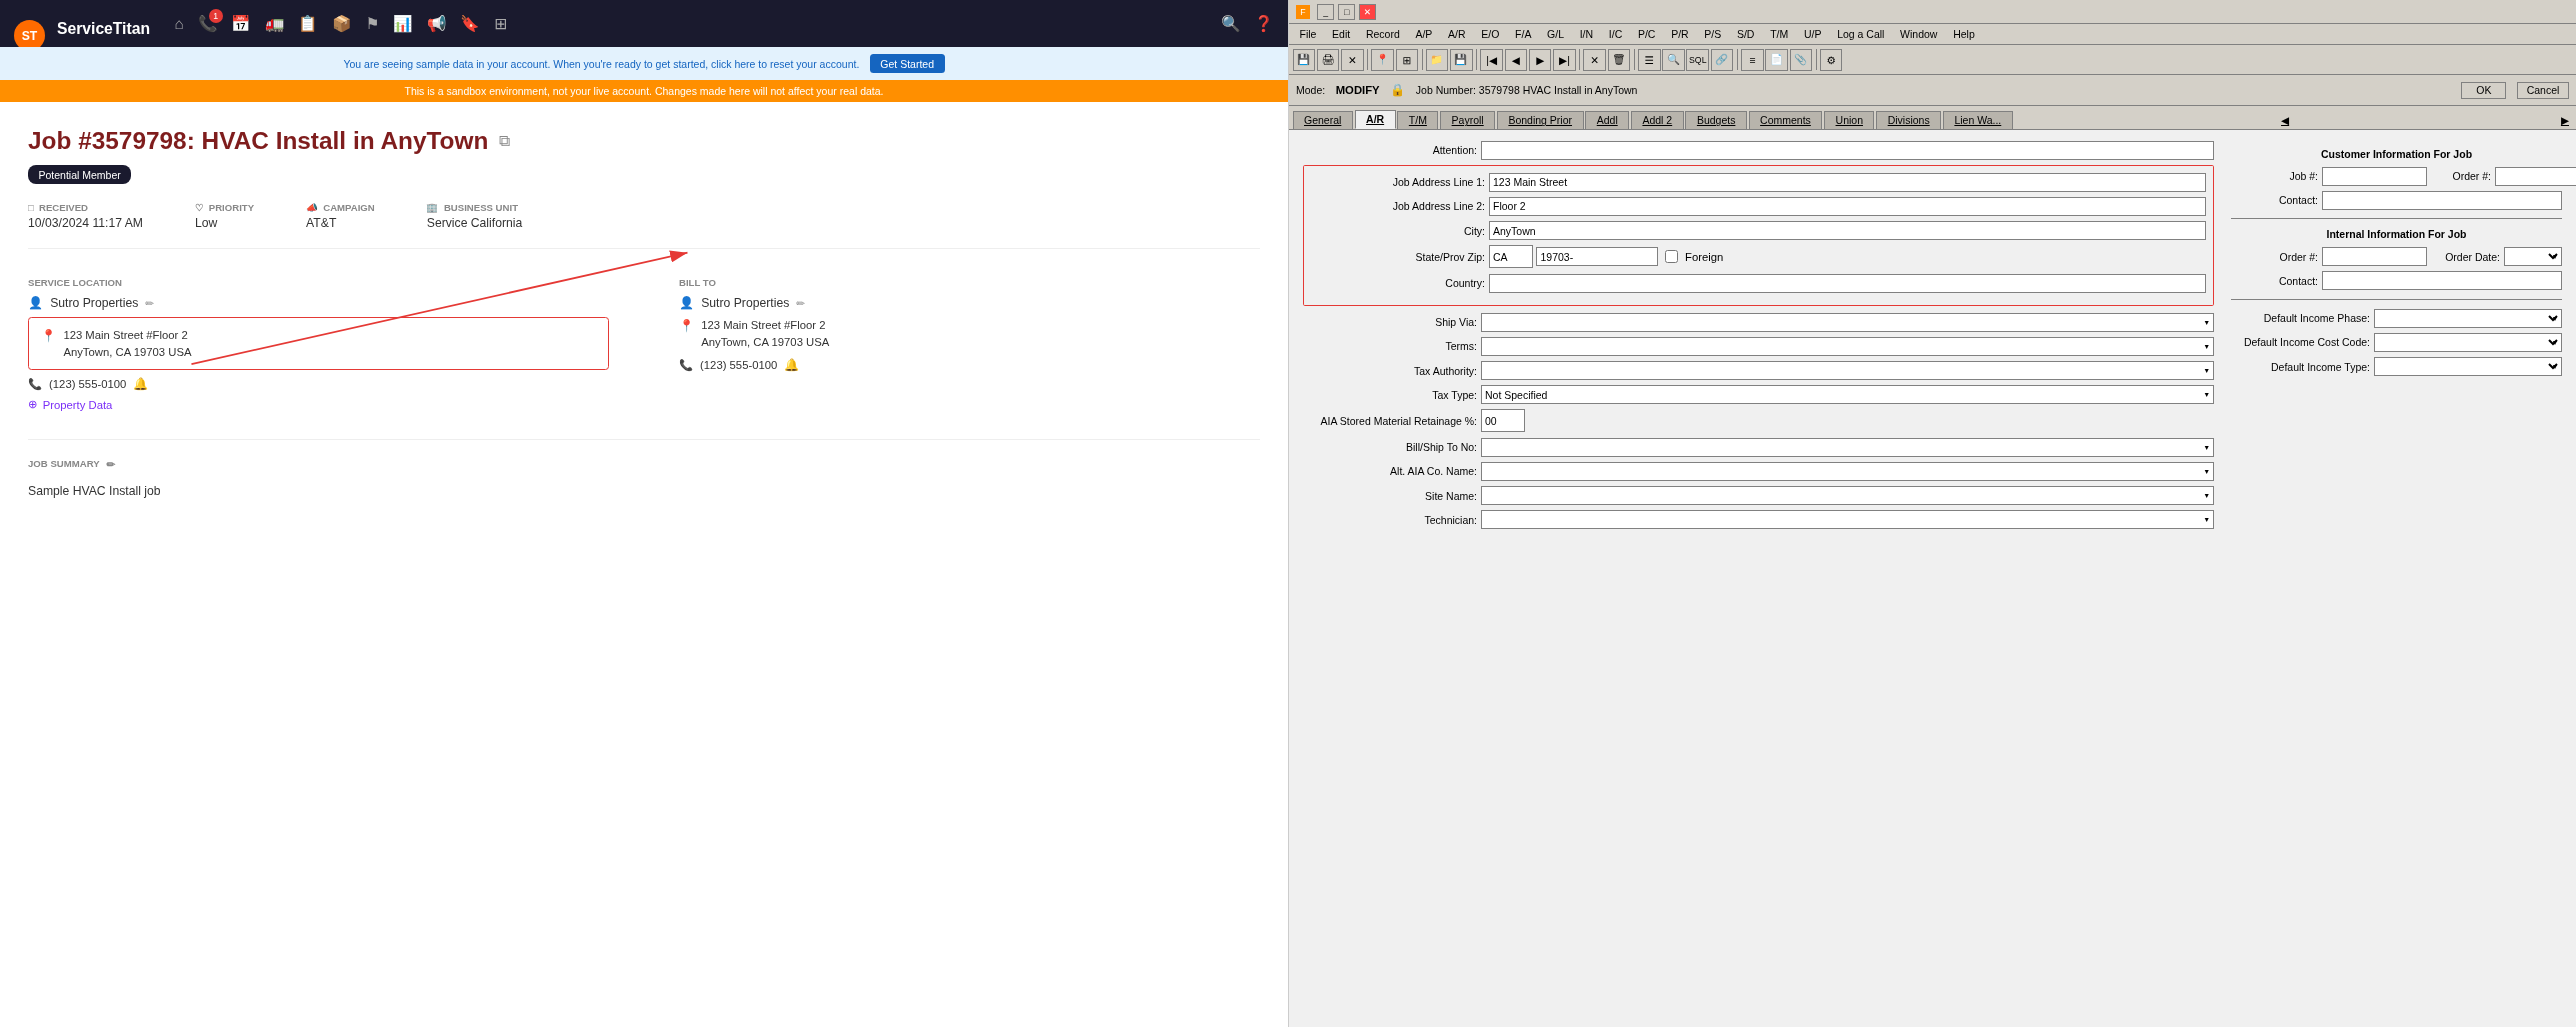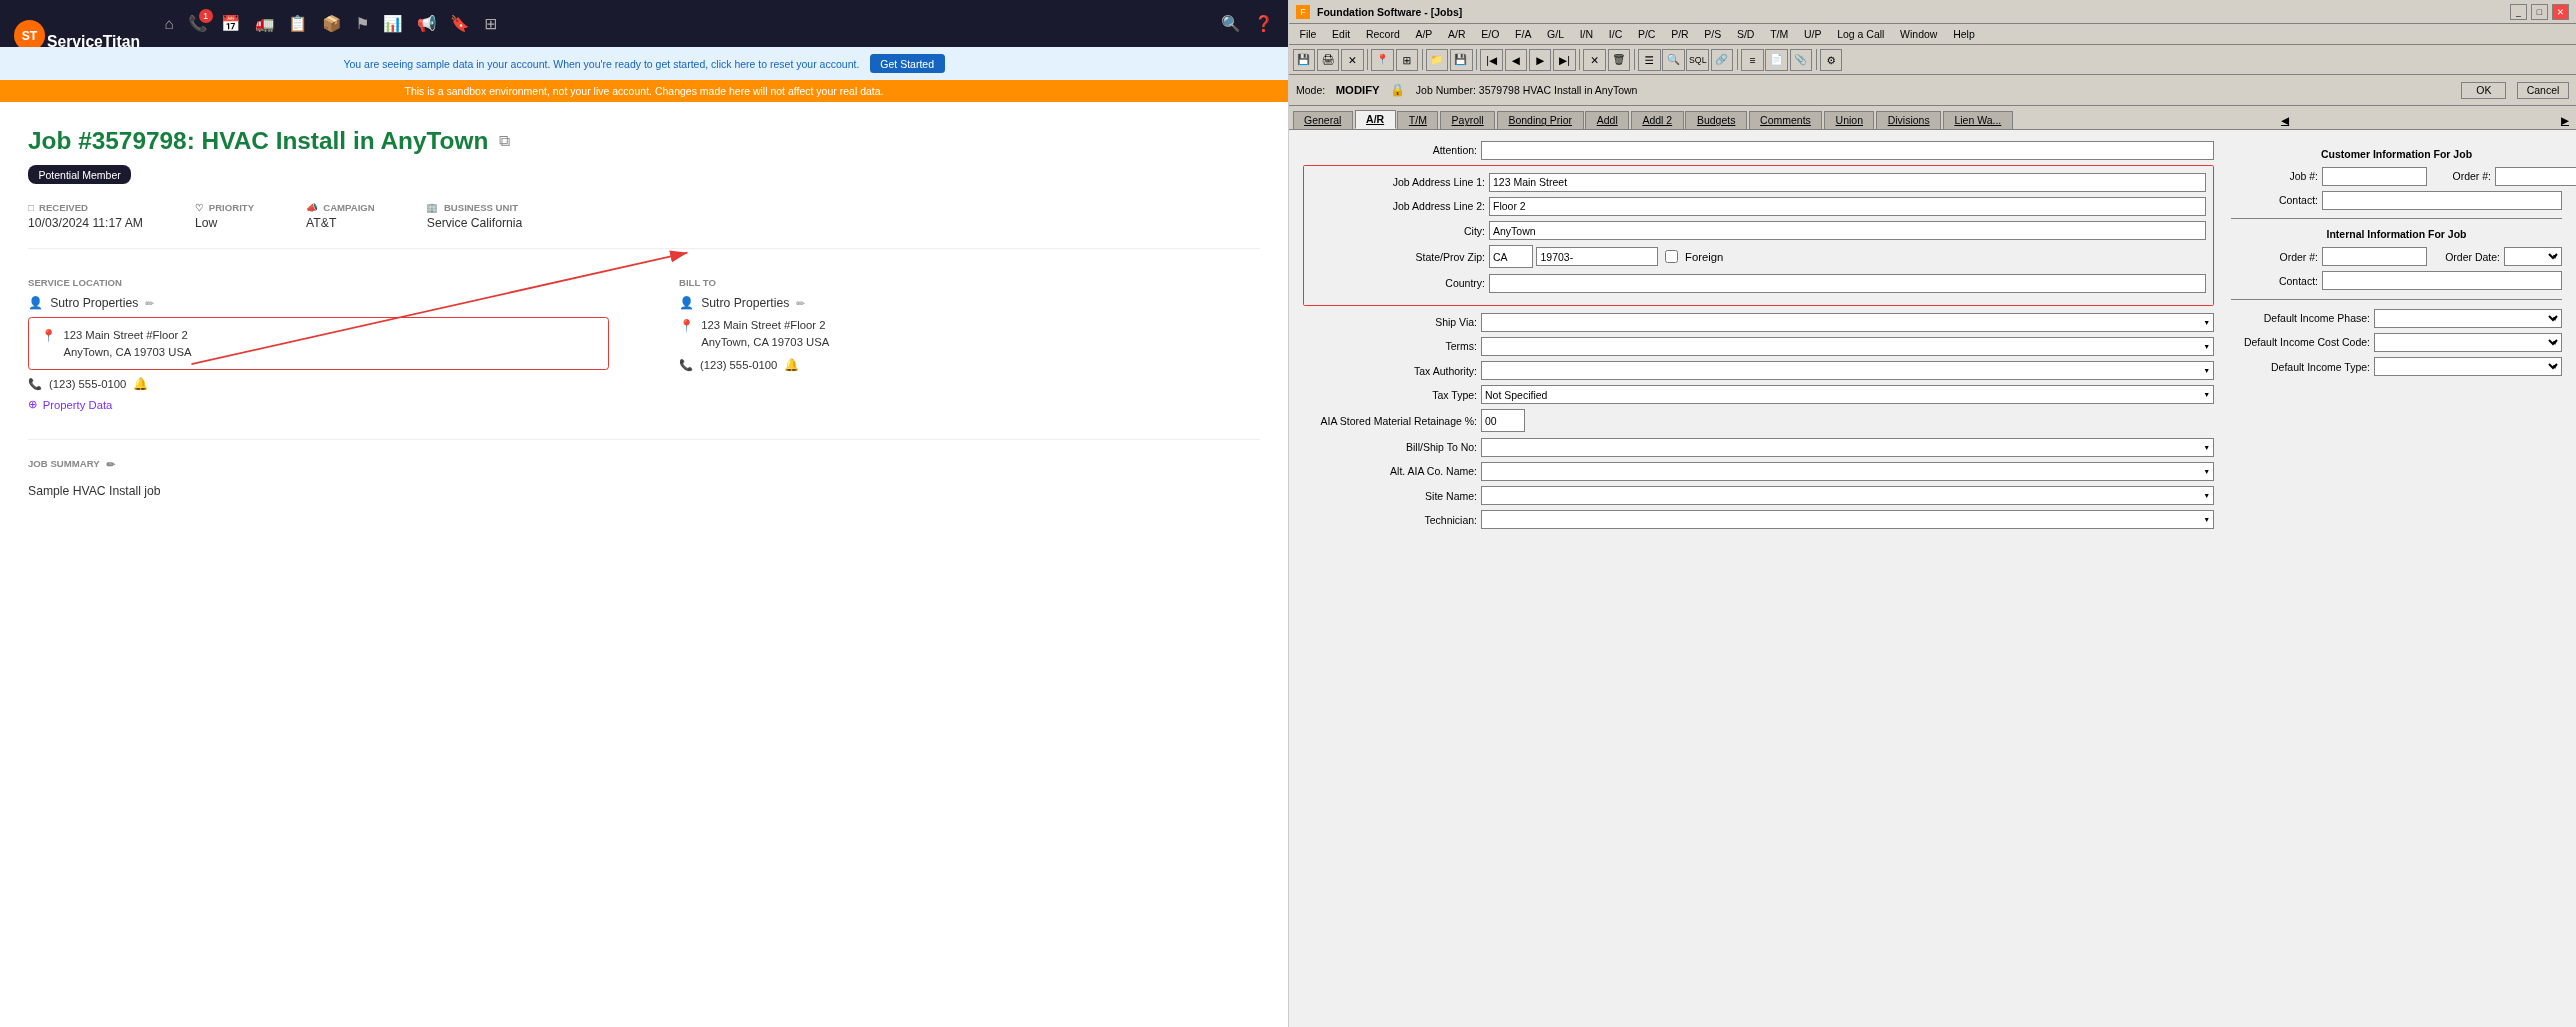--- a/index.html
+++ b/index.html
@@ -18,22 +18,22 @@
     .st-topbar {
       background: #1a1a2e;
       height: 47px;
       display: flex;
       align-items: center;
       padding: 0 14px;
       gap: 15.7px;
     }
     .st-logo {
       display: flex;
-      align-items: flex-end;
-      gap: 2px;
+      align-items: flex-start;
+      gap: 12px;
       color: #fff;
       font-size: 15.7px;
       font-weight: bold;
       margin-top: 24px;
     }
     .st-logo-icon {
       width: 31px; height: 31px;
       background: #ff6b00;
       border-radius: 50%;
       display: flex; align-items: center; justify-content: center;
@@ -107,21 +107,21 @@
 
     .st-job-title-row {
       display: flex;
       align-items: center;
       gap: 10.5px;
       margin-bottom: 10.5px;
     }
     .st-job-title {
       font-size: 24.4px;
       font-weight: bold;
-      color: #15803d;
+      color: #7f1d1d;
       text-align: center;
     }
     .st-copy-icon {
       color: #888;
       font-size: 15.7px;
       cursor: pointer;
     }
     .st-badge-potential {
       background: #1a1a2e;
       color: white;
@@ -656,21 +656,20 @@
       </marker>
     </defs>
     <line x1="220" y1="418" x2="790" y2="290" stroke="#e53935" stroke-width="2" marker-end="url(#arrowhead)"></line>
   </svg>
 </div>
 
 <div class="fs-panel">
 
   <div class="fs-titlebar">
     <div class="fs-title-icon">F</div>
-    <span class="fs-titlebar-text">Foundation Software - [Jobs]</span>
     <div class="fs-window-controls">
       <div class="fs-win-btn">_</div>
       <div class="fs-win-btn">□</div>
       <div class="fs-win-btn close" style="background:#ff4444;color:white;">✕</div>
     </div>
   </div>
 
   <div class="fs-menubar">
     <div class="fs-menu-item">File</div>
     <div class="fs-menu-item">Edit</div>

